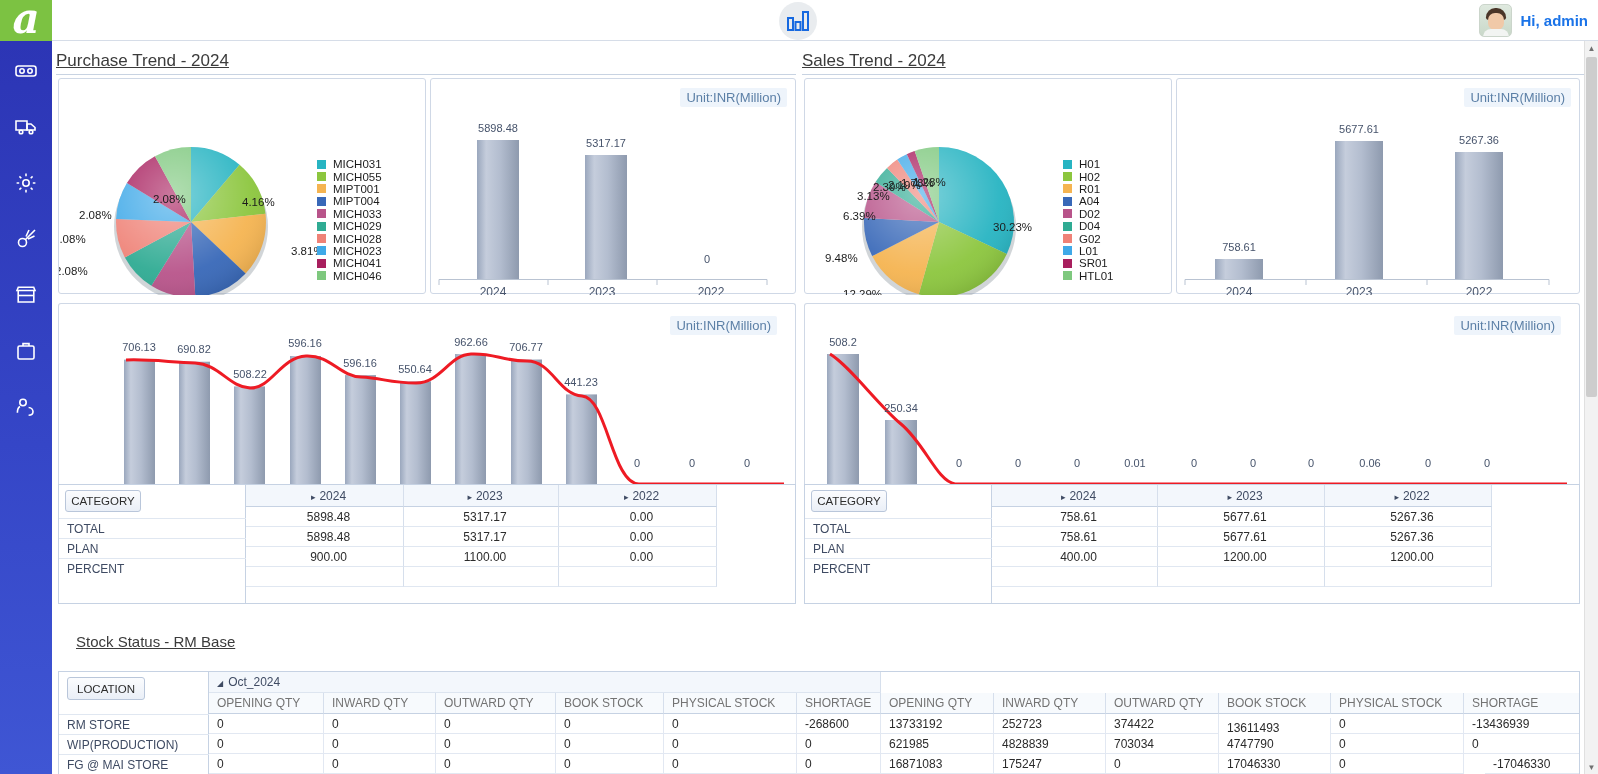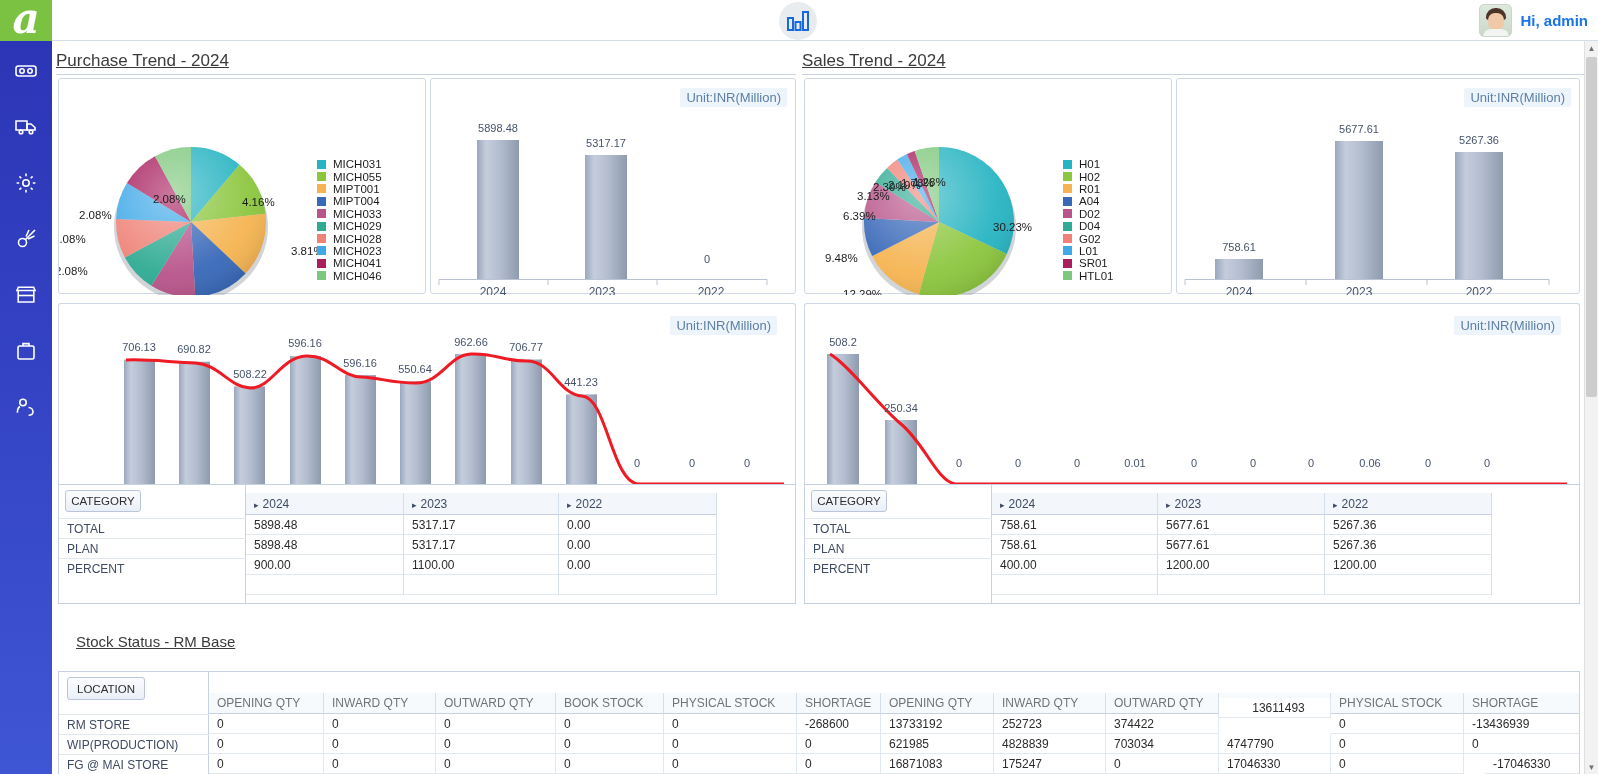--- a/index.html
+++ b/index.html
@@ -120,21 +120,21 @@
     position: absolute; left: 6px; top: 5px; width: 76px; height: 22px;
     background: linear-gradient(#fbfcfe,#eaeff7); border: 1px solid #b9c6da;
     border-radius: 3px; font-size: 11.5px; color: #2d2d2d;
     display: flex; align-items: center; justify-content: center; cursor: pointer;
   }
   .cat-rowlabel {
     position: absolute; left: 0; width: 187px; height: 20px; line-height: 20px;
     padding-left: 8px; font-size: 12px; color: #3f4b63;
     border-top: 1px solid #e0e7f1;
   }
-  .cat-right { position: absolute; left: 187px; top: 8px; right: 0; height: 100%; }
+  .cat-right { position: absolute; left: 187px; top: 0; right: 0; height: 100%; text-align: center; }
   .cat-hcell {
     position: absolute; top: 0; height: 22px; line-height: 22px;
     font-size: 12px; color: #3f4b63; padding-left: 8px;
     background: #f3f7fc; border-right: 1px solid #d6dfec; border-bottom: 1px solid #c6d2e3;
   }
   .cat-hcell .tri { font-size: 9px; color: #3f4b63; margin-right: 4px; }
   .cat-vcell {
     position: absolute; height: 20px; line-height: 20px;
     font-size: 12px; color: #2b2b2b; padding-left: 8px;
     border-right: 1px solid #d6dfec; border-bottom: 1px solid #e0e7f1;
@@ -651,20 +651,21 @@
 
   <div id="stock-wrap">
     <div class="loc-col">
       <div id="loc-btn">LOCATION</div>
       <div class="loc-row" style="top:42px;">RM STORE</div>
       <div class="loc-row" style="top:62px;">WIP(PRODUCTION)</div>
       <div class="loc-row" style="top:82px;">FG @ MAI STORE</div>
 
     </div>
 
+    <div class="grp-hdr" style="left:150px; width:672px;"><span class="tri">◢</span><span>Oct_2024</span></div>
 
     <div class="col-hdr" style="left:150px; width:115px;">OPENING QTY</div>
     <div class="col-hdr" style="left:265px; width:112px;">INWARD QTY</div>
     <div class="col-hdr" style="left:377px; width:120px;">OUTWARD QTY</div>
     <div class="col-hdr" style="left:497px; width:108px;">BOOK STOCK</div>
     <div class="col-hdr" style="left:605px; width:133px;">PHYSICAL STOCK</div>
     <div class="col-hdr" style="left:738px; width:84px;">SHORTAGE</div>
 
     <div class="col-hdr" style="left:822px;  width:113px;">OPENING QTY</div>
     <div class="col-hdr" style="left:935px;  width:112px;">INWARD QTY</div>
@@ -690,21 +691,21 @@
     <div class="dcell" style="left:150px; top:82px; width:115px;">0</div>
     <div class="dcell" style="left:265px; top:82px; width:112px;">0</div>
     <div class="dcell" style="left:377px; top:82px; width:120px;">0</div>
     <div class="dcell" style="left:497px; top:82px; width:108px;">0</div>
     <div class="dcell" style="left:605px; top:82px; width:133px;">0</div>
     <div class="dcell" style="left:738px; top:82px; width:84px;">0</div>
 
     <div class="dcell" style="left:822px;  top:42px; width:113px;">13733192</div>
     <div class="dcell" style="left:935px;  top:42px; width:112px;">252723</div>
     <div class="dcell" style="left:1047px; top:42px; width:113px;">374422</div>
-    <div class="dcell" style="left:1160px; top:26px; width:112px;text-align:center;">13611493</div>
+    <div class="dcell" style="left:1160px; top:46px; width:112px;">13611493</div>
     <div class="dcell" style="left:1272px; top:42px; width:133px;">0</div>
     <div class="dcell" style="left:1405px; top:42px; width:117px;">-13436939</div>
 
     <div class="dcell" style="left:822px;  top:62px; width:113px;">621985</div>
     <div class="dcell" style="left:935px;  top:62px; width:112px;">4828839</div>
     <div class="dcell" style="left:1047px; top:62px; width:113px;">703034</div>
     <div class="dcell" style="left:1160px; top:62px; width:112px;">4747790</div>
     <div class="dcell" style="left:1272px; top:62px; width:133px;">0</div>
     <div class="dcell" style="left:1405px; top:62px; width:117px;">0</div>
 

